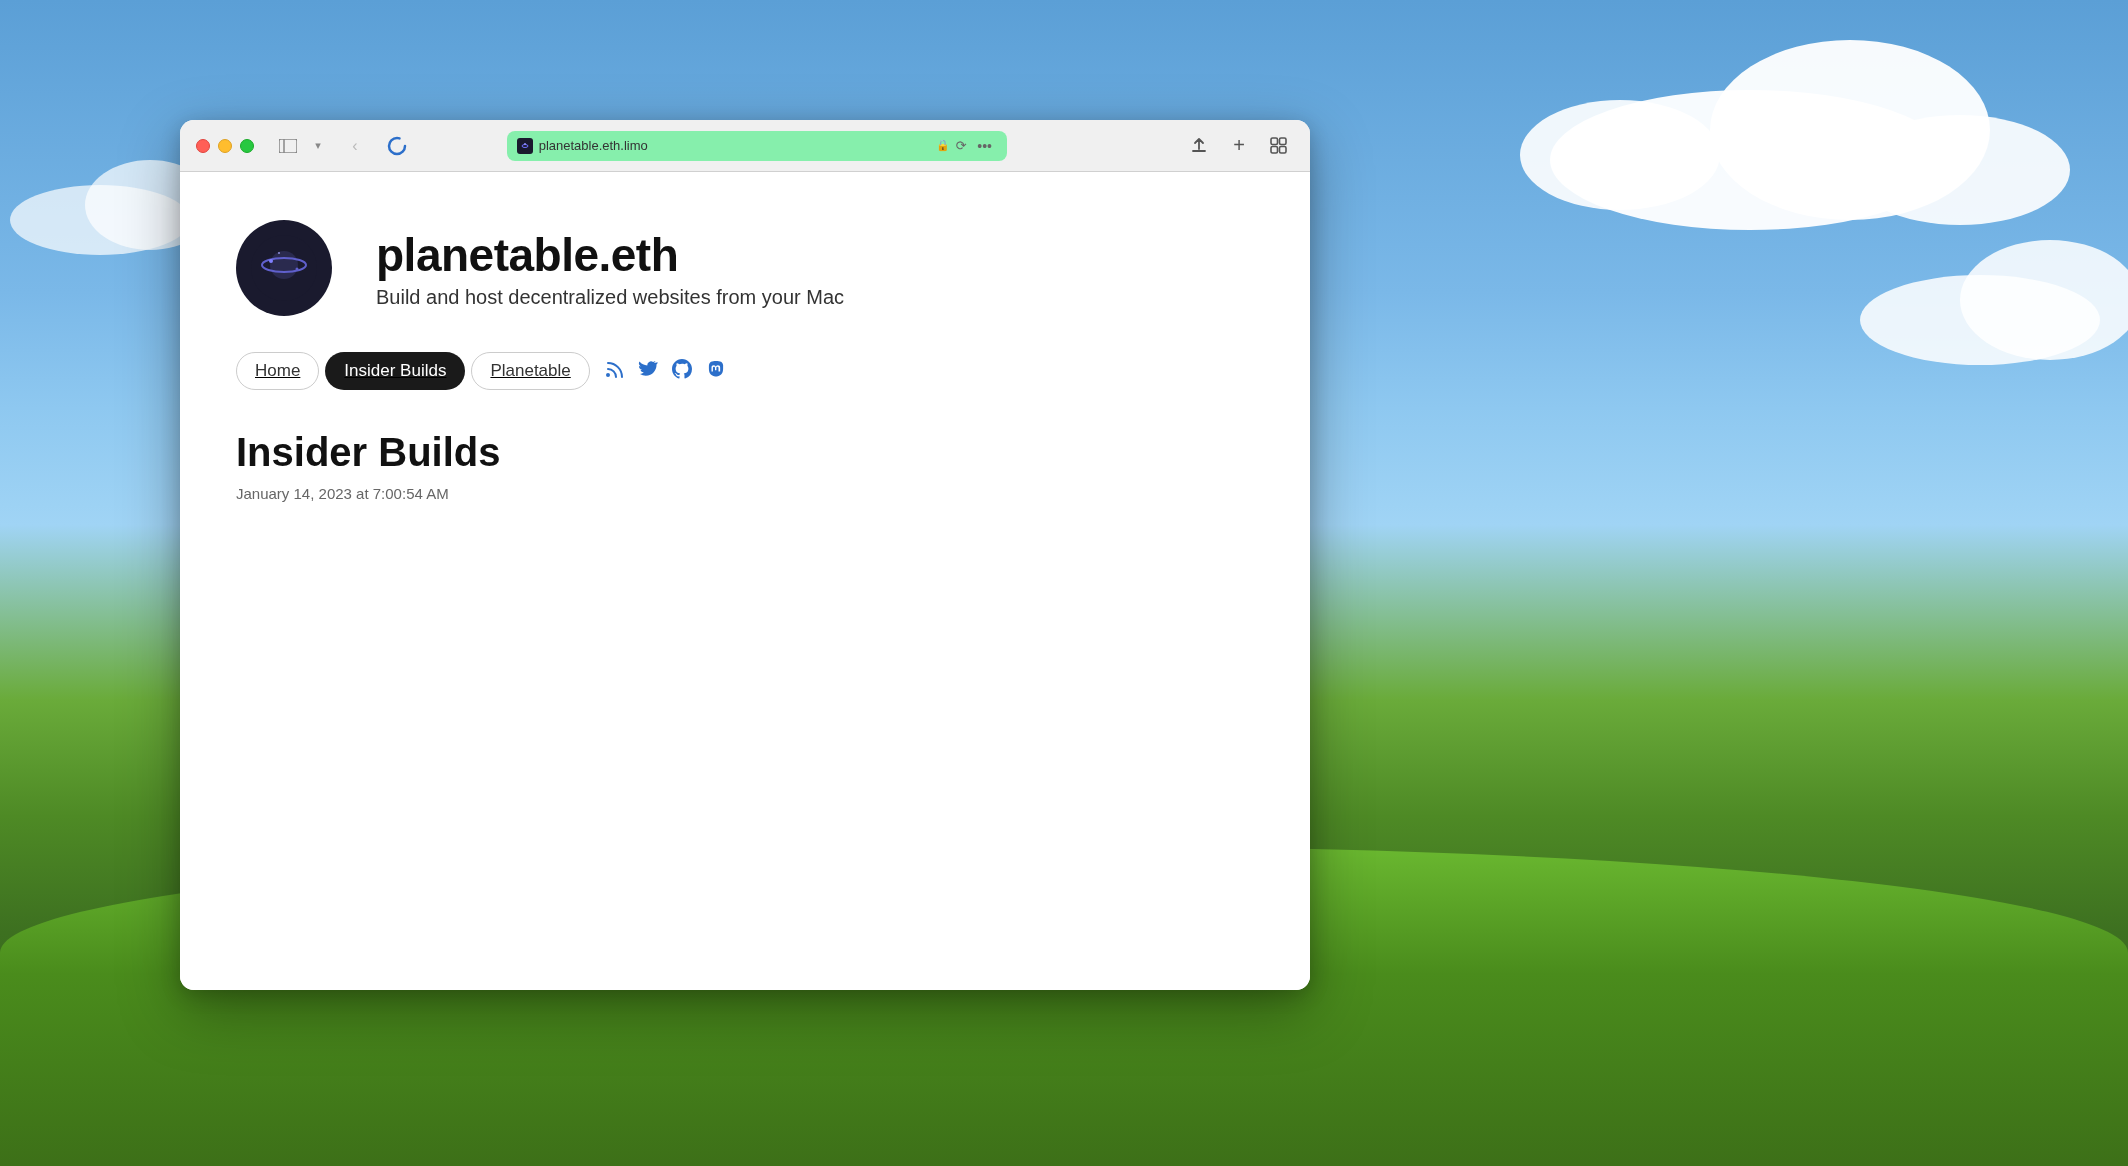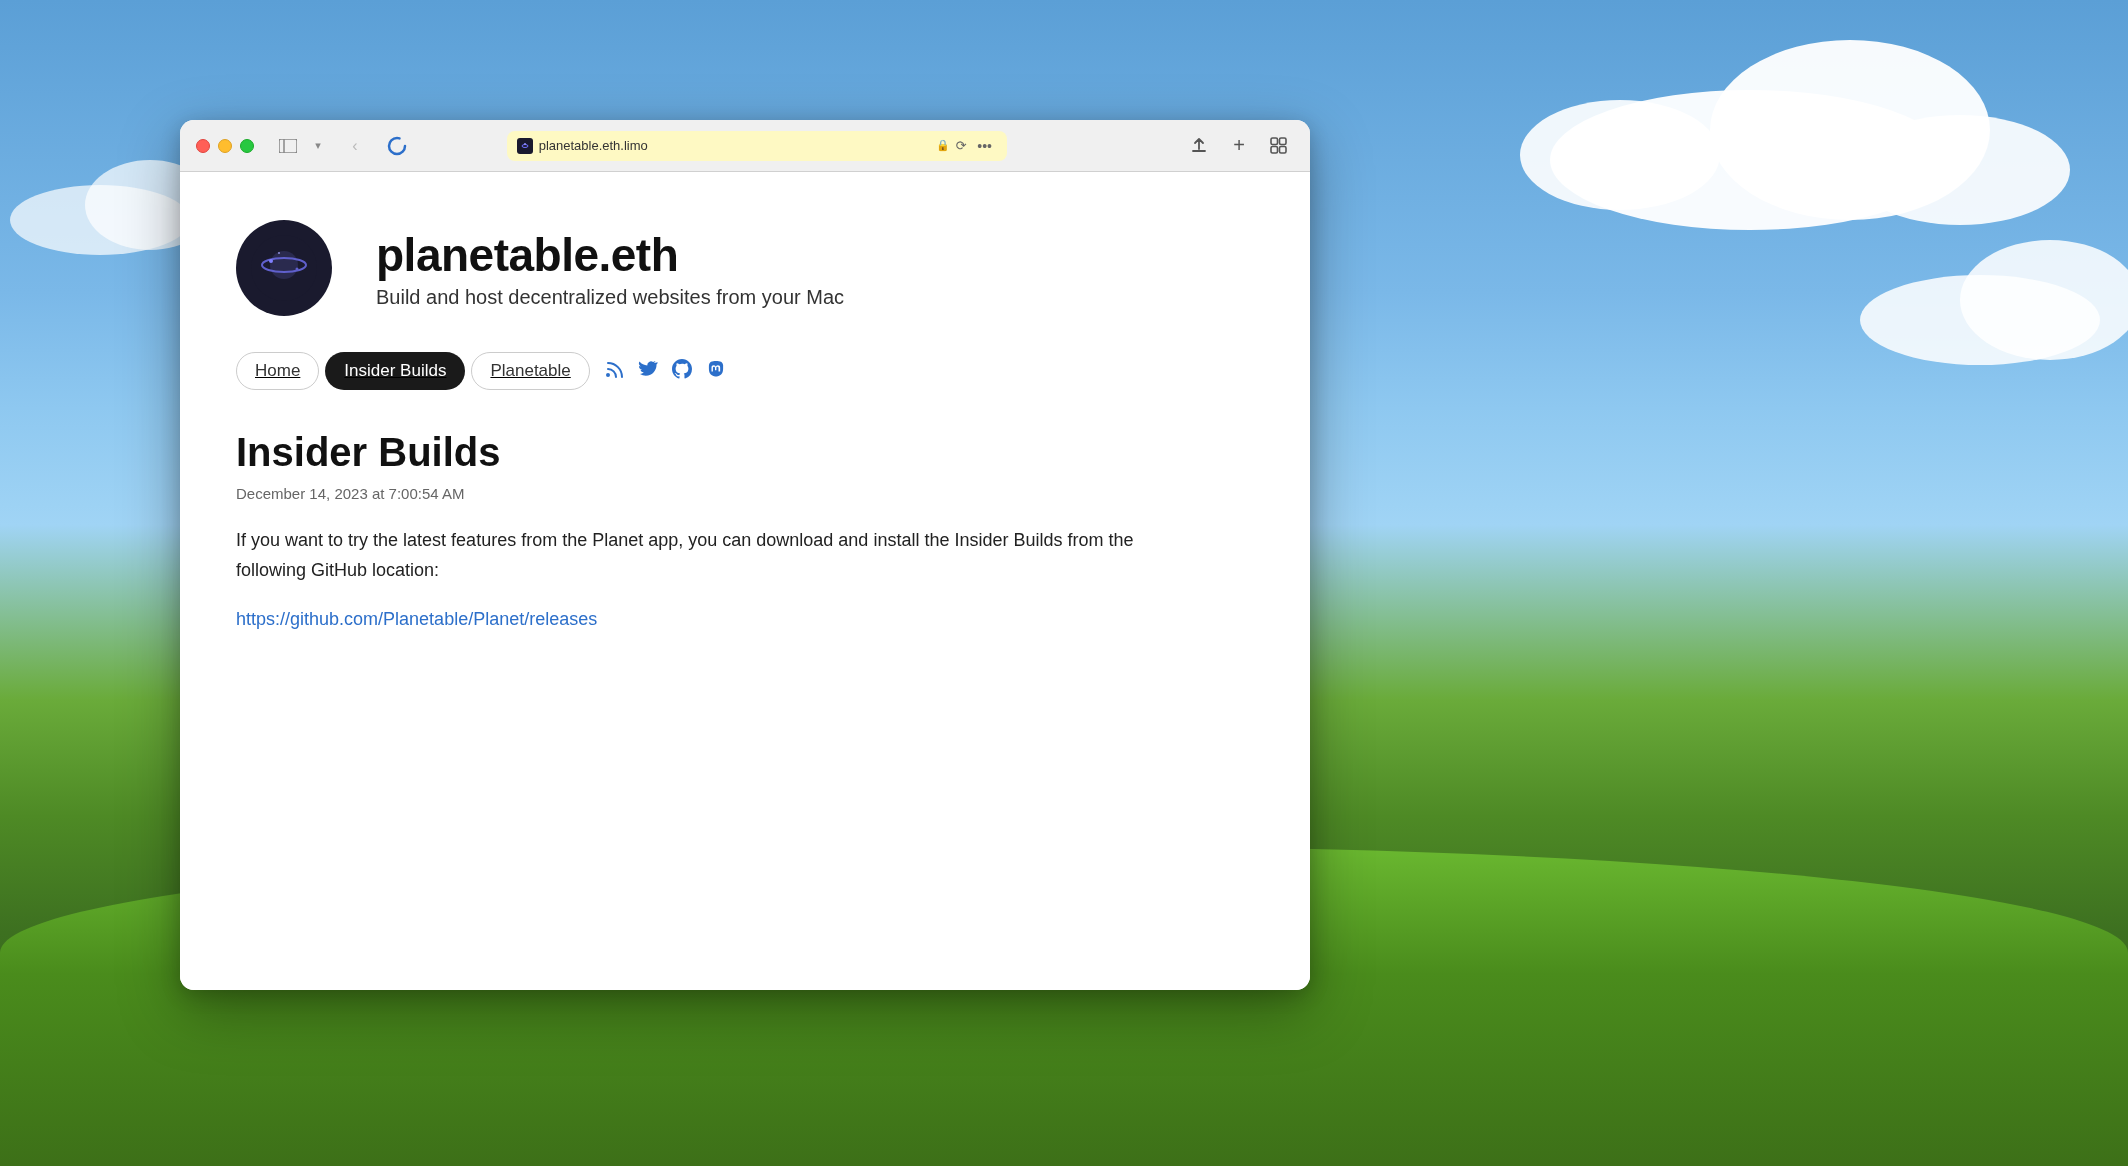--- a/index.html
+++ b/index.html
@@ -141,21 +141,21 @@
       align-items: center;
       justify-content: center;
       border-radius: 5px;
       color: #2c6fca;
       font-size: 20px;
     }
 
     .address-bar {
       flex: 1;
       height: 30px;
-      background: #fef9c3;
+      background: #86efac;
       border-radius: 8px;
       display: flex;
       align-items: center;
       padding: 0 10px;
       gap: 6px;
       font-size: 14px;
       color: #333;
       max-width: 500px;
       margin: 0 auto;
     }
@@ -484,21 +484,17 @@
         <a class="nav-icon-link" title="Mastodon">
           <svg width="20" height="20" viewBox="0 0 20 20" fill="#2c6fca">
             <path d="M17.2 7.1c0-3.3-2.2-4.3-2.2-4.3-1.1-.5-3-.7-4.9-.7h-.1c-2 0-3.8.2-4.9.7 0 0-2.2 1-2.2 4.3 0 .75-.01 1.66.01 2.63.08 3.43 1.03 6.81 6.21 7.65.24.04.5.06.76.07.04.01.08.01.13.01.04 0 .08-.01.12-.01.27-.01.52-.04.77-.07 5.18-.84 6.12-4.22 6.21-7.65.01-.96.01-1.87.01-2.63zM14 12.5H12.5v-3.7c0-.78-.33-1.17-1-1.17-.74 0-1.11.48-1.11 1.43v2.07H9v-2.07c0-.95-.37-1.43-1.11-1.43-.67 0-1 .4-1 1.17V12.5H5.5v-3.8c0-.77.2-1.39.59-1.84.41-.46.95-.7 1.62-.7.77 0 1.35.3 1.74.89l.37.63.38-.63c.39-.59.97-.89 1.74-.89.67 0 1.21.24 1.62.7.39.45.59 1.07.59 1.84v3.8z" fill="#2c6fca"></path>
           </svg>
         </a>
       </div>
     </nav>
 
     <article>
       <h2 class="page-title">Insider Builds</h2>
-      <p class="post-date">December 14, 2023 at 7:00:54 AM</p>
-      <div class="post-body">
-        <p>If you want to try the latest features from the Planet app, you can download and install the Insider Builds from the following GitHub location:</p>
-        <a class="post-link">https://github.com/Planetable/Planet/releases</a>
-      </div>
+      <p class="post-date">January 14, 2023 at 7:00:54 AM</p>
     </article>
 
   </div>
 </div>
 
 </body></html>

